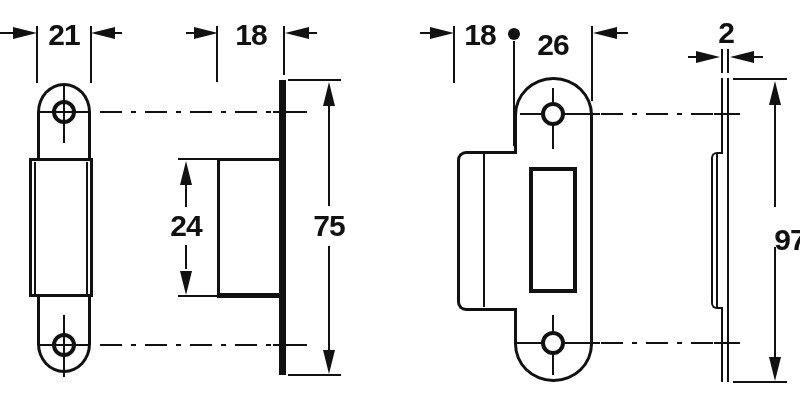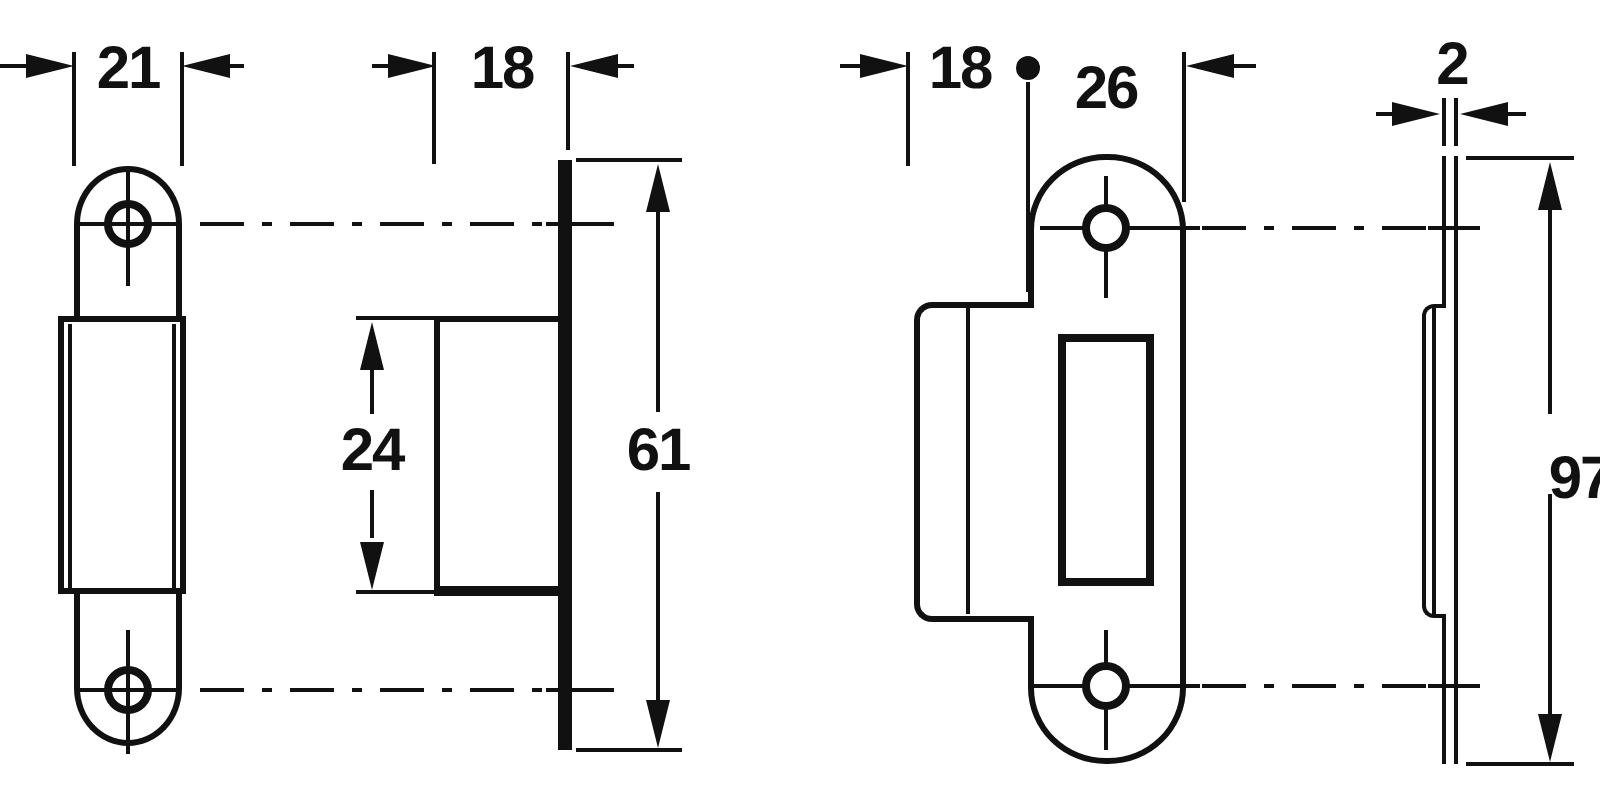--- a/index.html
+++ b/index.html
@@ -77,21 +77,21 @@
     <div class="dimlabel" style="left:186px;top:226px;">24</div>
     <div class="ln" style="left:185px;top:245px;width:2px;height:24px;"></div>
     <div class="arr d" style="left:180px;top:271px;"></div>
   </div>
 
   <div>
     <div class="ln" style="left:288px;top:79px;width:53px;height:2px;"></div>
     <div class="ln" style="left:288px;top:374px;width:53px;height:2px;"></div>
     <div class="arr u" style="left:323px;top:82px;"></div>
     <div class="ln" style="left:328px;top:104px;width:2px;height:102px;"></div>
-    <div class="dimlabel" style="left:329px;top:226px;">61</div>
+    <div class="dimlabel" style="left:329px;top:226px;">75</div>
     <div class="ln" style="left:328px;top:246px;width:2px;height:106px;"></div>
     <div class="arr d" style="left:323px;top:350px;"></div>
   </div>
 
   <div>
     <div class="outline" style="left:514px;top:77px;width:79px;height:305px;border-radius:39px/38px;"></div>
     <div class="outline" style="left:457px;top:151px;width:60px;height:160px;border-right:none;border-radius:9px 0 0 9px;background:#fff;z-index:2;"></div>
     <div class="ln" style="left:483px;top:153px;width:2px;height:154px;z-index:3;"></div>
     <div class="outline" style="left:529px;top:167px;width:48px;height:126px;border-width:4px;background:#fff;z-index:3;"></div>
     <div class="hole" style="left:541px;top:102px;z-index:4;"></div>

